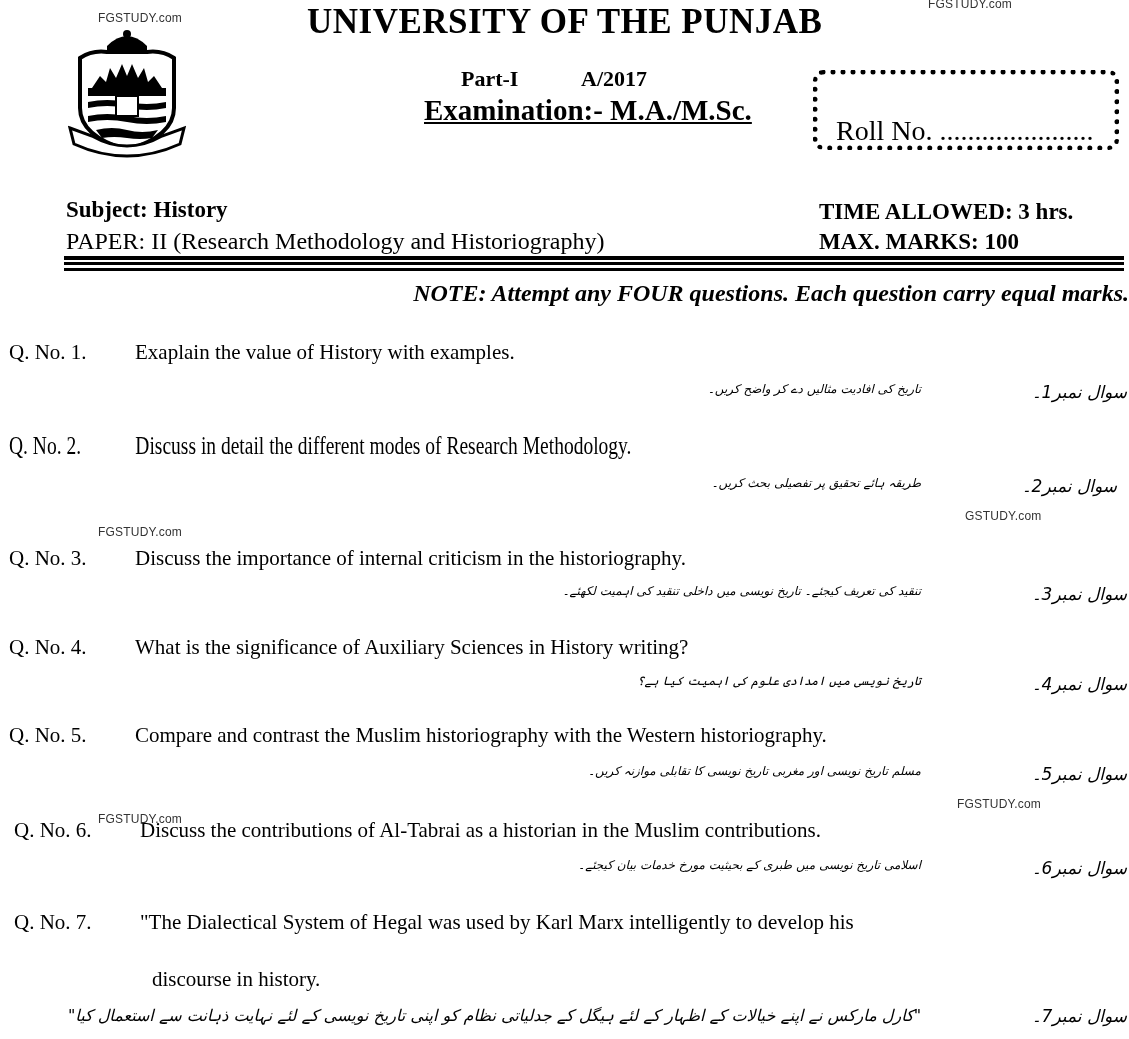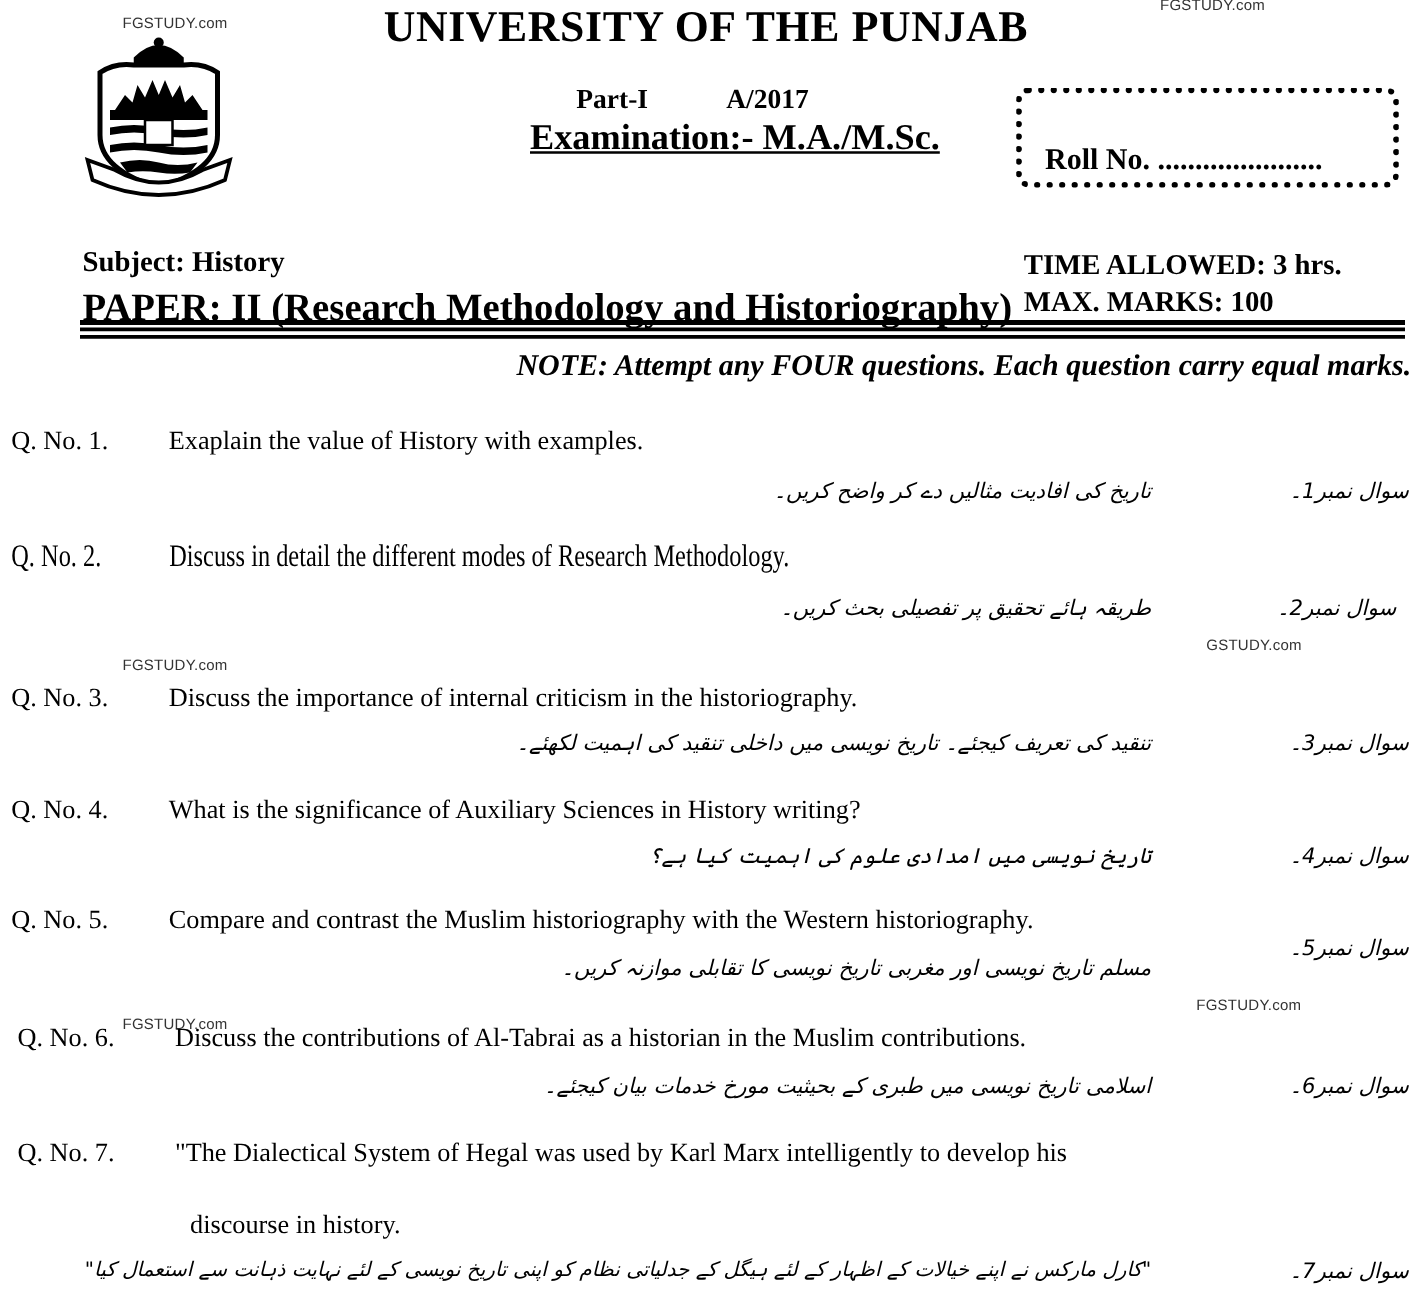--- a/index.html
+++ b/index.html
@@ -5,32 +5,32 @@
   html, body { margin:0; padding:0; background:#ffffff; }
   body { width:1129px; height:1039px; position:relative; overflow:hidden; color:#000; font-family:"Liberation Serif", serif; }
   .abs { position:absolute; }
   .wm { position:absolute; font-family:"Liberation Sans", sans-serif; font-size:12px; color:#333; letter-spacing:0.2px; }
   .title { left:307px; top:2px; font-size:35px; font-weight:bold; letter-spacing:0.5px; white-space:nowrap; }
   .part { left:461px; top:66px; font-size:22px; font-weight:bold; white-space:nowrap; }
   .year { left:581px; top:66px; font-size:22px; font-weight:bold; }
   .exam { left:424px; top:94px; font-size:29px; font-weight:bold; text-decoration:underline; white-space:nowrap; }
   .logo { left:62px; top:28px; width:130px; height:132px; }
   .roll-box { left:813px; top:70px; width:306px; height:80px; border:5px dotted #000; border-radius:10px; box-sizing:border-box; }
-  .roll-label { left:836px; top:115px; font-size:24px; font-weight:bold; white-space:nowrap; }
+  .roll-label { left:836px; top:115px; font-size:28px; font-weight:normal; white-space:nowrap; }
   .subject { left:66px; top:197px; font-size:23px; font-weight:bold; white-space:nowrap; }
-  .paper { left:66px; top:228px; font-size:31px; font-weight:bold; white-space:nowrap; }
+  .paper { left:66px; top:228px; font-size:24px; font-weight:normal; white-space:nowrap; }
   .time { left:819px; top:199px; font-size:23px; font-weight:bold; white-space:nowrap; }
   .marks { left:819px; top:229px; font-size:23px; font-weight:bold; white-space:nowrap; }
   .rule1 { left:64px; top:256px; width:1060px; height:4px; background:#000; }
   .rule2 { left:64px; top:262px; width:1060px; height:3px; background:#000; }
   .rule3 { left:64px; top:268px; width:1060px; height:3px; background:#000; }
   .note { left:0; width:1129px; top:280px; text-align:right; font-size:24px; font-weight:bold; font-style:italic; white-space:nowrap; }
   .q { position:absolute; font-size:21px; white-space:nowrap; }
   .qno { display:inline-block; width:126px; }
-  .ur { position:absolute; direction:rtl; font-family:"DejaVu Sans", sans-serif; font-size:17px; white-space:nowrap; font-style:italic; }
+  .ur { position:absolute; direction:rtl; font-family:"DejaVu Sans", sans-serif; font-size:12px; white-space:nowrap; font-style:italic; }
   .urnum { position:absolute; direction:rtl; font-family:"DejaVu Sans", sans-serif; font-size:17px; white-space:nowrap; font-style:italic; }
 </style>
 </head>
 <body>
 
 <div class="wm" style="left:98px; top:11px;">FGSTUDY.com</div>
 <div class="wm" style="left:928px; top:-3px;">FGSTUDY.com</div>
 <div class="wm" style="left:98px; top:525px;">FGSTUDY.com</div>
 <div class="wm" style="left:965px; top:509px;">GSTUDY.com</div>
 <div class="wm" style="left:98px; top:812px;">FGSTUDY.com</div>
@@ -92,21 +92,21 @@
 <div class="q" style="left:9px; top:635px;">
   <span class="qno">Q. No. 4.</span><span>What is the significance of Auxiliary Sciences in History writing?</span>
 </div>
 <div class="ur" style="right:208px; top:674px;">تاریخ نویسی میں امدادی علوم کی اہمیت کیا ہے؟</div>
 <div class="urnum" style="right:2px; top:674px;">سوال نمبر4۔</div>
 
 <div class="q" style="left:9px; top:723px;">
   <span class="qno">Q. No. 5.</span><span>Compare and contrast the Muslim historiography with the Western historiography.</span>
 </div>
 <div class="ur" style="right:208px; top:764px;">مسلم تاریخ نویسی اور مغربی تاریخ نویسی کا تقابلی موازنہ کریں۔</div>
-<div class="urnum" style="right:2px; top:748px;margin-left:44px;">سوال نمبر5۔</div>
+<div class="urnum" style="right:2px; top:764px;margin-left:44px;">سوال نمبر5۔</div>
 
 <div class="q" style="left:14px; top:818px;">
   <span class="qno">Q. No. 6.</span><span>Discuss the contributions of Al-Tabrai as a historian in the Muslim contributions.</span>
 </div>
 <div class="ur" style="right:208px; top:858px;">اسلامی تاریخ نویسی میں طبری کے بحیثیت مورخ خدمات بیان کیجئے۔</div>
 <div class="urnum" style="right:2px; top:858px;">سوال نمبر6۔</div>
 
 <div class="q" style="left:14px; top:910px;">
   <span class="qno">Q. No. 7.</span><span>"The Dialectical System of Hegal was used by Karl Marx intelligently to develop his</span>
 </div>

